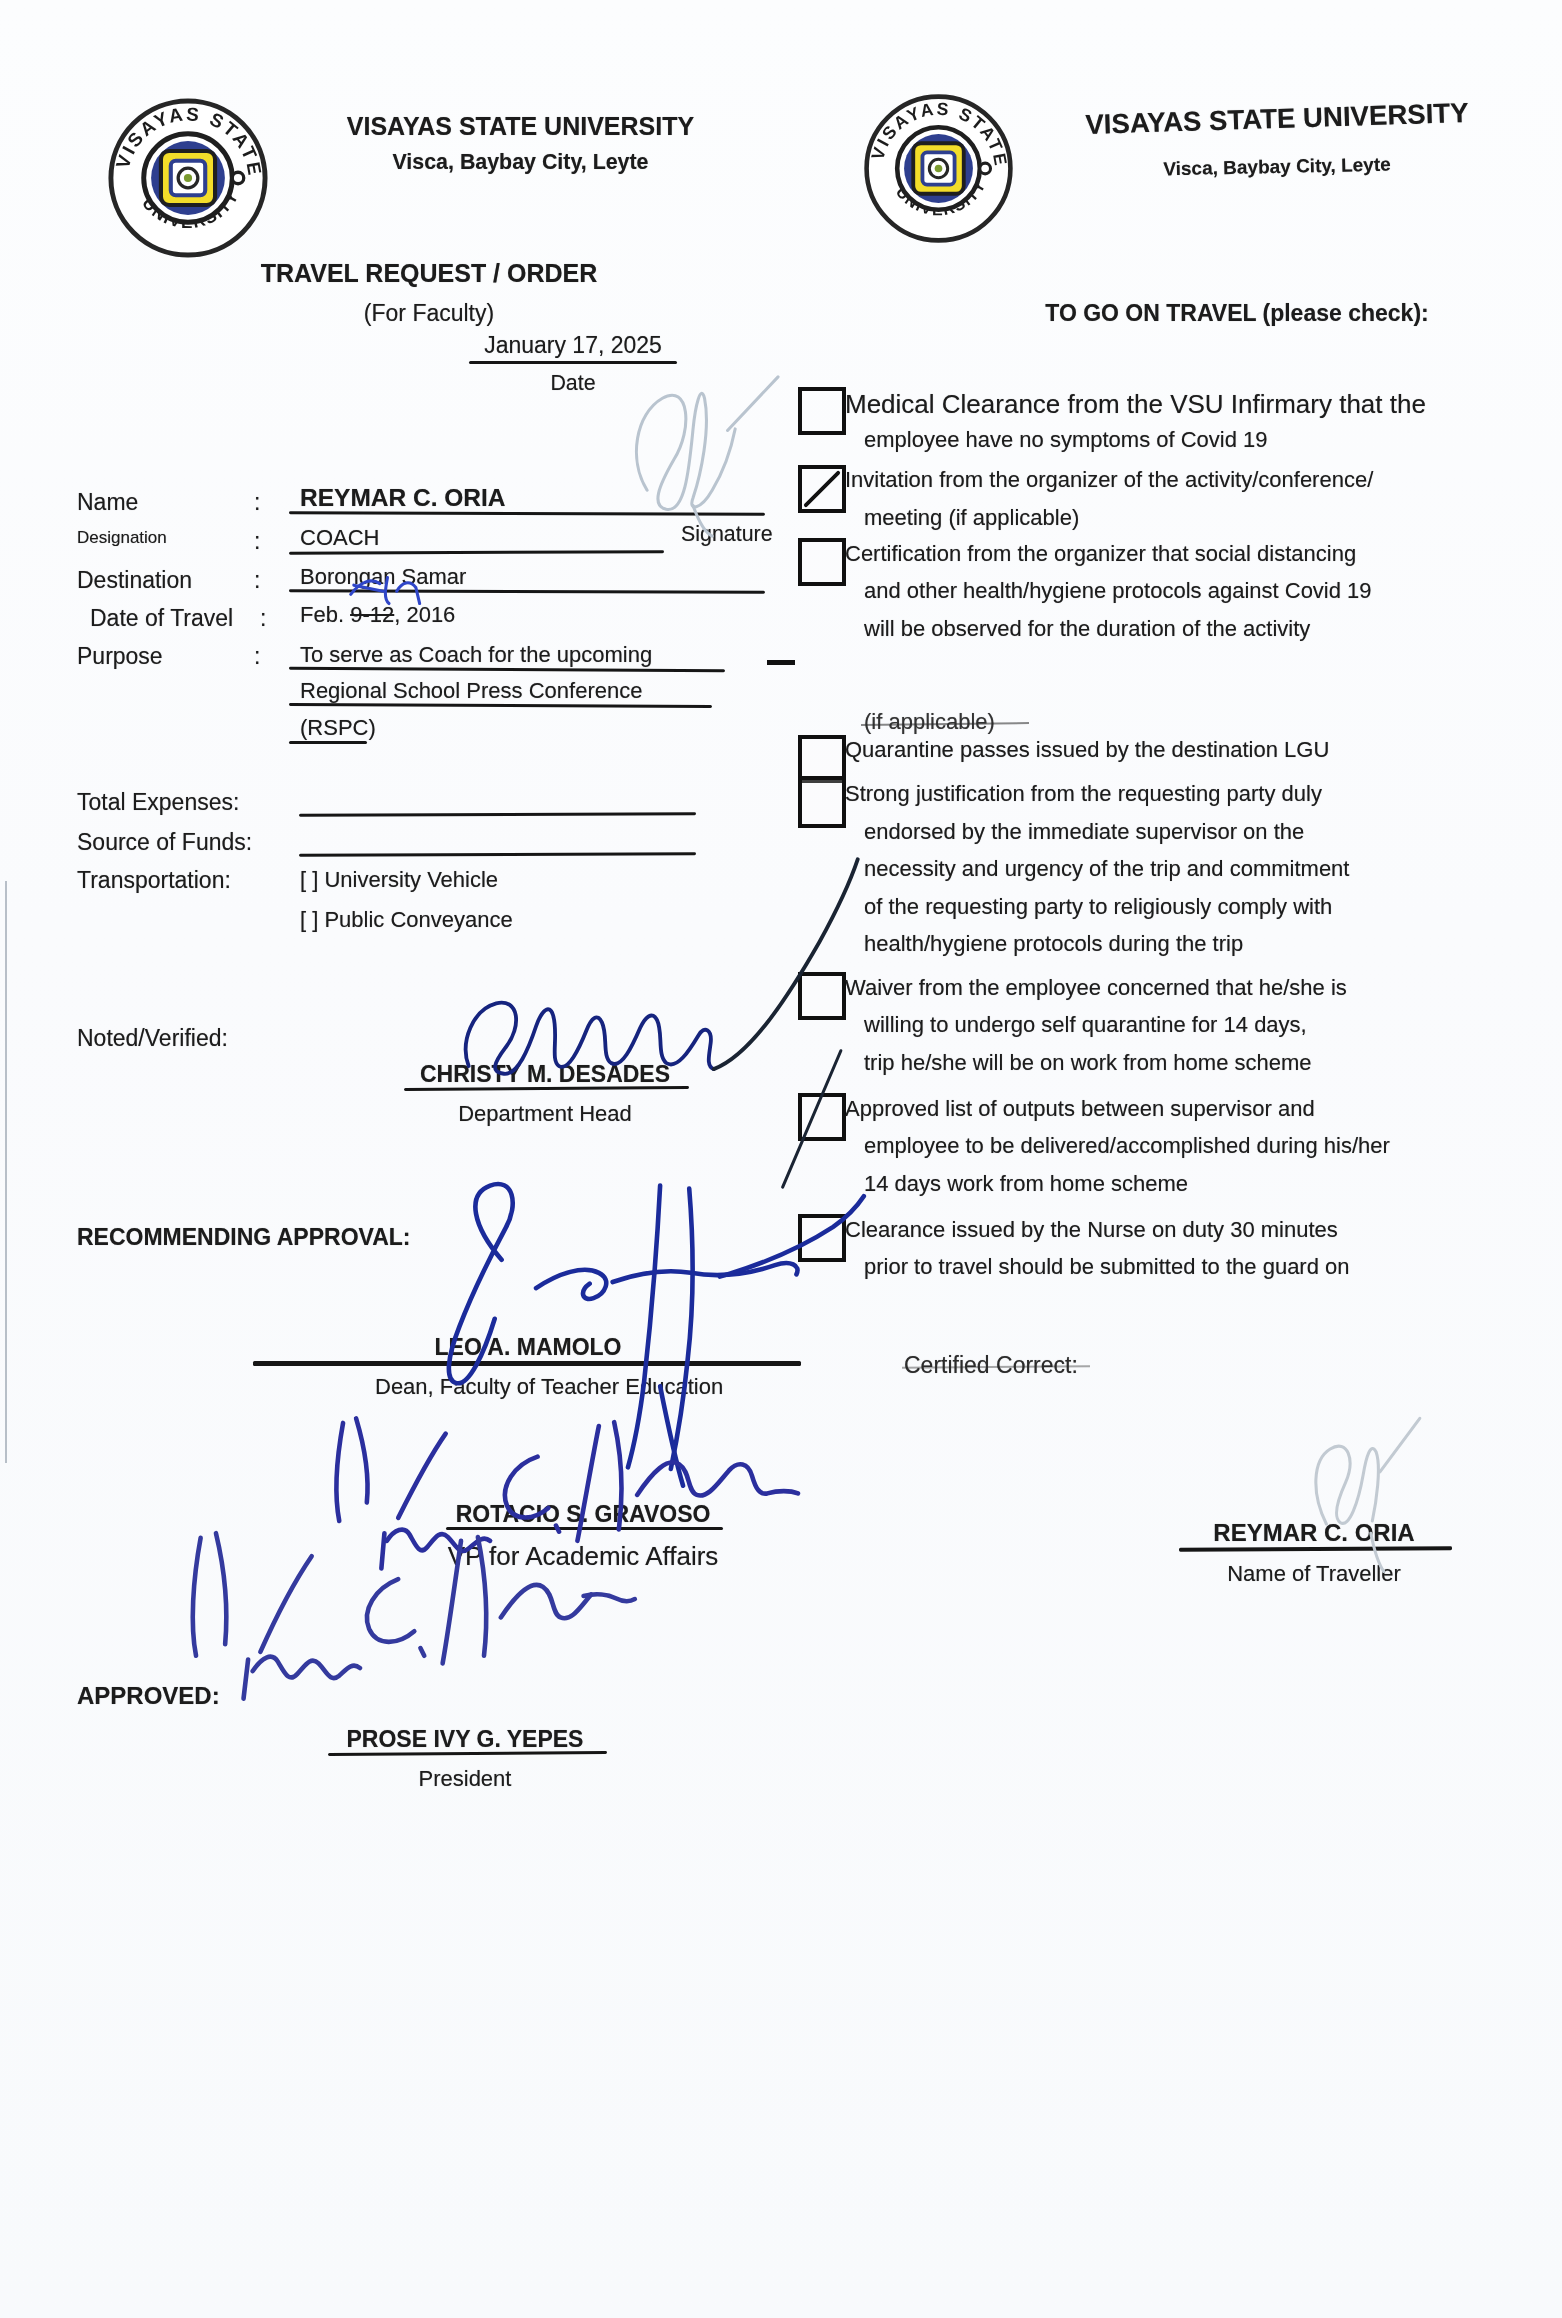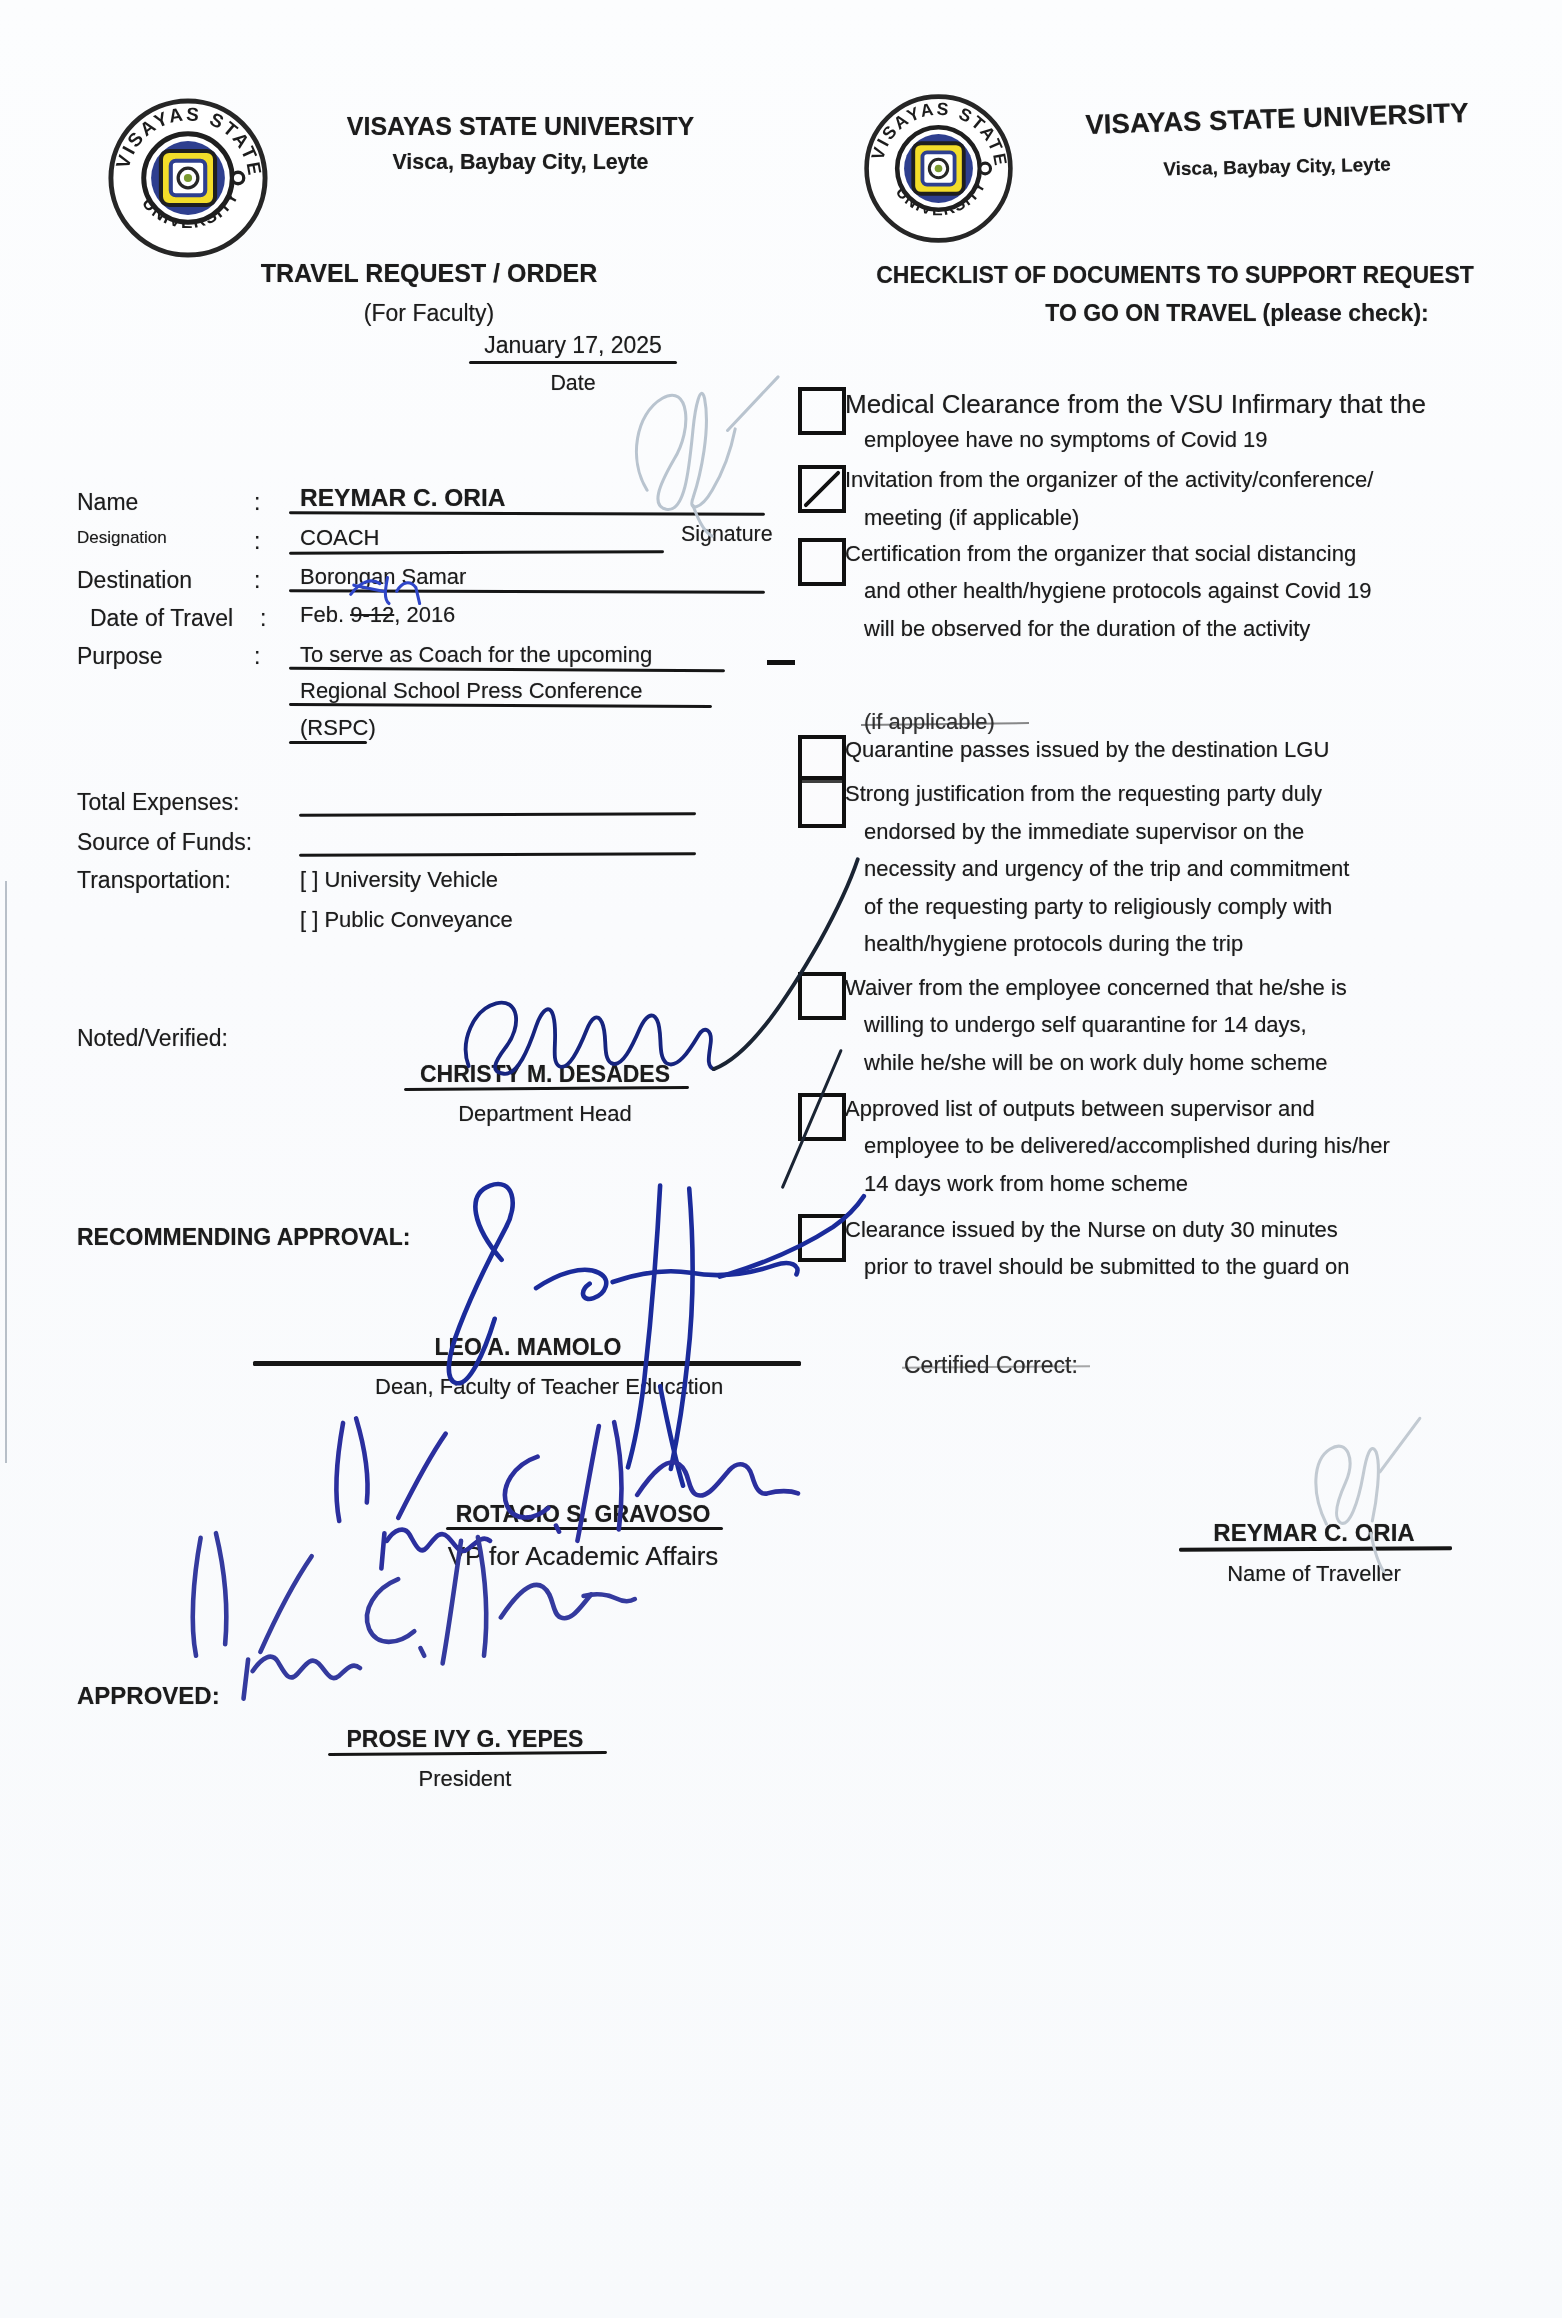--- a/index.html
+++ b/index.html
@@ -62,21 +62,20 @@
 
   <div class="t b c" style="left:1032px; top:103px; width:490px; font-size:27.6px; transform:rotate(-1.8deg);">VISAYAS STATE UNIVERSITY</div>
   <div class="t b c" style="left:1124px; top:156px; width:306px; font-size:19px; transform:rotate(-1.2deg);">Visca, Baybay City, Leyte</div>
 
   <div class="t b c" style="left:230px; top:259px; width:398px; font-size:25px;">TRAVEL REQUEST / ORDER</div>
   <div class="t c" style="left:230px; top:300px; width:398px; font-size:23px;">(For Faculty)</div>
   <div class="t c" style="left:458px; top:332px; width:230px; font-size:23px;">January 17, 2025</div>
   <div class="ul" style="left:469px; top:361px; width:208px;"></div>
   <div class="t c" style="left:458px; top:371px; width:230px; font-size:21.4px;">Date</div>
 
-  <div class="t b c" style="left:819px; top:262px; width:712px; font-size:23px;">CHECKLIST OF DOCUMENTS TO SUPPORT REQUEST</div>
   <div class="t b c" style="left:881px; top:300px; width:712px; font-size:23px;">TO GO ON TRAVEL (please check):</div>
 
   <div class="t" style="left:77px; top:489px; font-size:23px;">Name</div>
   <div class="t" style="left:254px; top:489px; font-size:23px;">:</div>
   <div class="t b" style="left:300px; top:484px; font-size:24.5px;">REYMAR C. ORIA</div>
   <div class="ul" style="left:289px; top:512px; width:476px; transform:rotate(.2deg);"></div>
 
   <div class="t" style="left:681px; top:522px; font-size:21.4px;">Signature</div>
 
   <div class="t" style="left:77px; top:528px; font-size:17px;">Designation</div>
@@ -157,21 +156,21 @@
   <div class="chk" style="left:798px; top:776px; height:44px;"></div>
   <div class="t" style="left:845px; top:781px; font-size:22px;">Strong justification from the requesting party duly</div>
   <div class="t" style="left:864px; top:819px; font-size:22px;">endorsed by the immediate supervisor on the</div>
   <div class="t" style="left:864px; top:856px; font-size:22px;">necessity and urgency of the trip and commitment</div>
   <div class="t" style="left:864px; top:894px; font-size:22px;">of the requesting party to religiously comply with</div>
   <div class="t" style="left:864px; top:931px; font-size:22px;">health/hygiene protocols during the trip</div>
 
   <div class="chk" style="left:798px; top:972px;"></div>
   <div class="t" style="left:845px; top:975px; font-size:22px;">Waiver from the employee concerned that he/she is</div>
   <div class="t" style="left:864px; top:1012px; font-size:22px;">willing to undergo self quarantine for 14 days,</div>
-  <div class="t" style="left:864px; top:1050px; font-size:22px;">while he/she will be on work duly home scheme</div>
+  <div class="t" style="left:864px; top:1050px; font-size:22px;">trip he/she will be on work from home scheme</div>
 
   <div class="chk" style="left:798px; top:1093px;"></div>
   <div class="t" style="left:845px; top:1096px; font-size:22px;">Approved list of outputs between supervisor and</div>
   <div class="t" style="left:864px; top:1133px; font-size:22px;">employee to be delivered/accomplished during his/her</div>
   <div class="t" style="left:864px; top:1171px; font-size:22px;">14 days work from home scheme</div>
 
   <div class="chk" style="left:798px; top:1214px;"></div>
   <div class="t" style="left:845px; top:1217px; font-size:22px;">Clearance issued by the Nurse on duty 30 minutes</div>
   <div class="t" style="left:864px; top:1254px; font-size:22px;">prior to travel should be submitted to the guard on</div>
 

